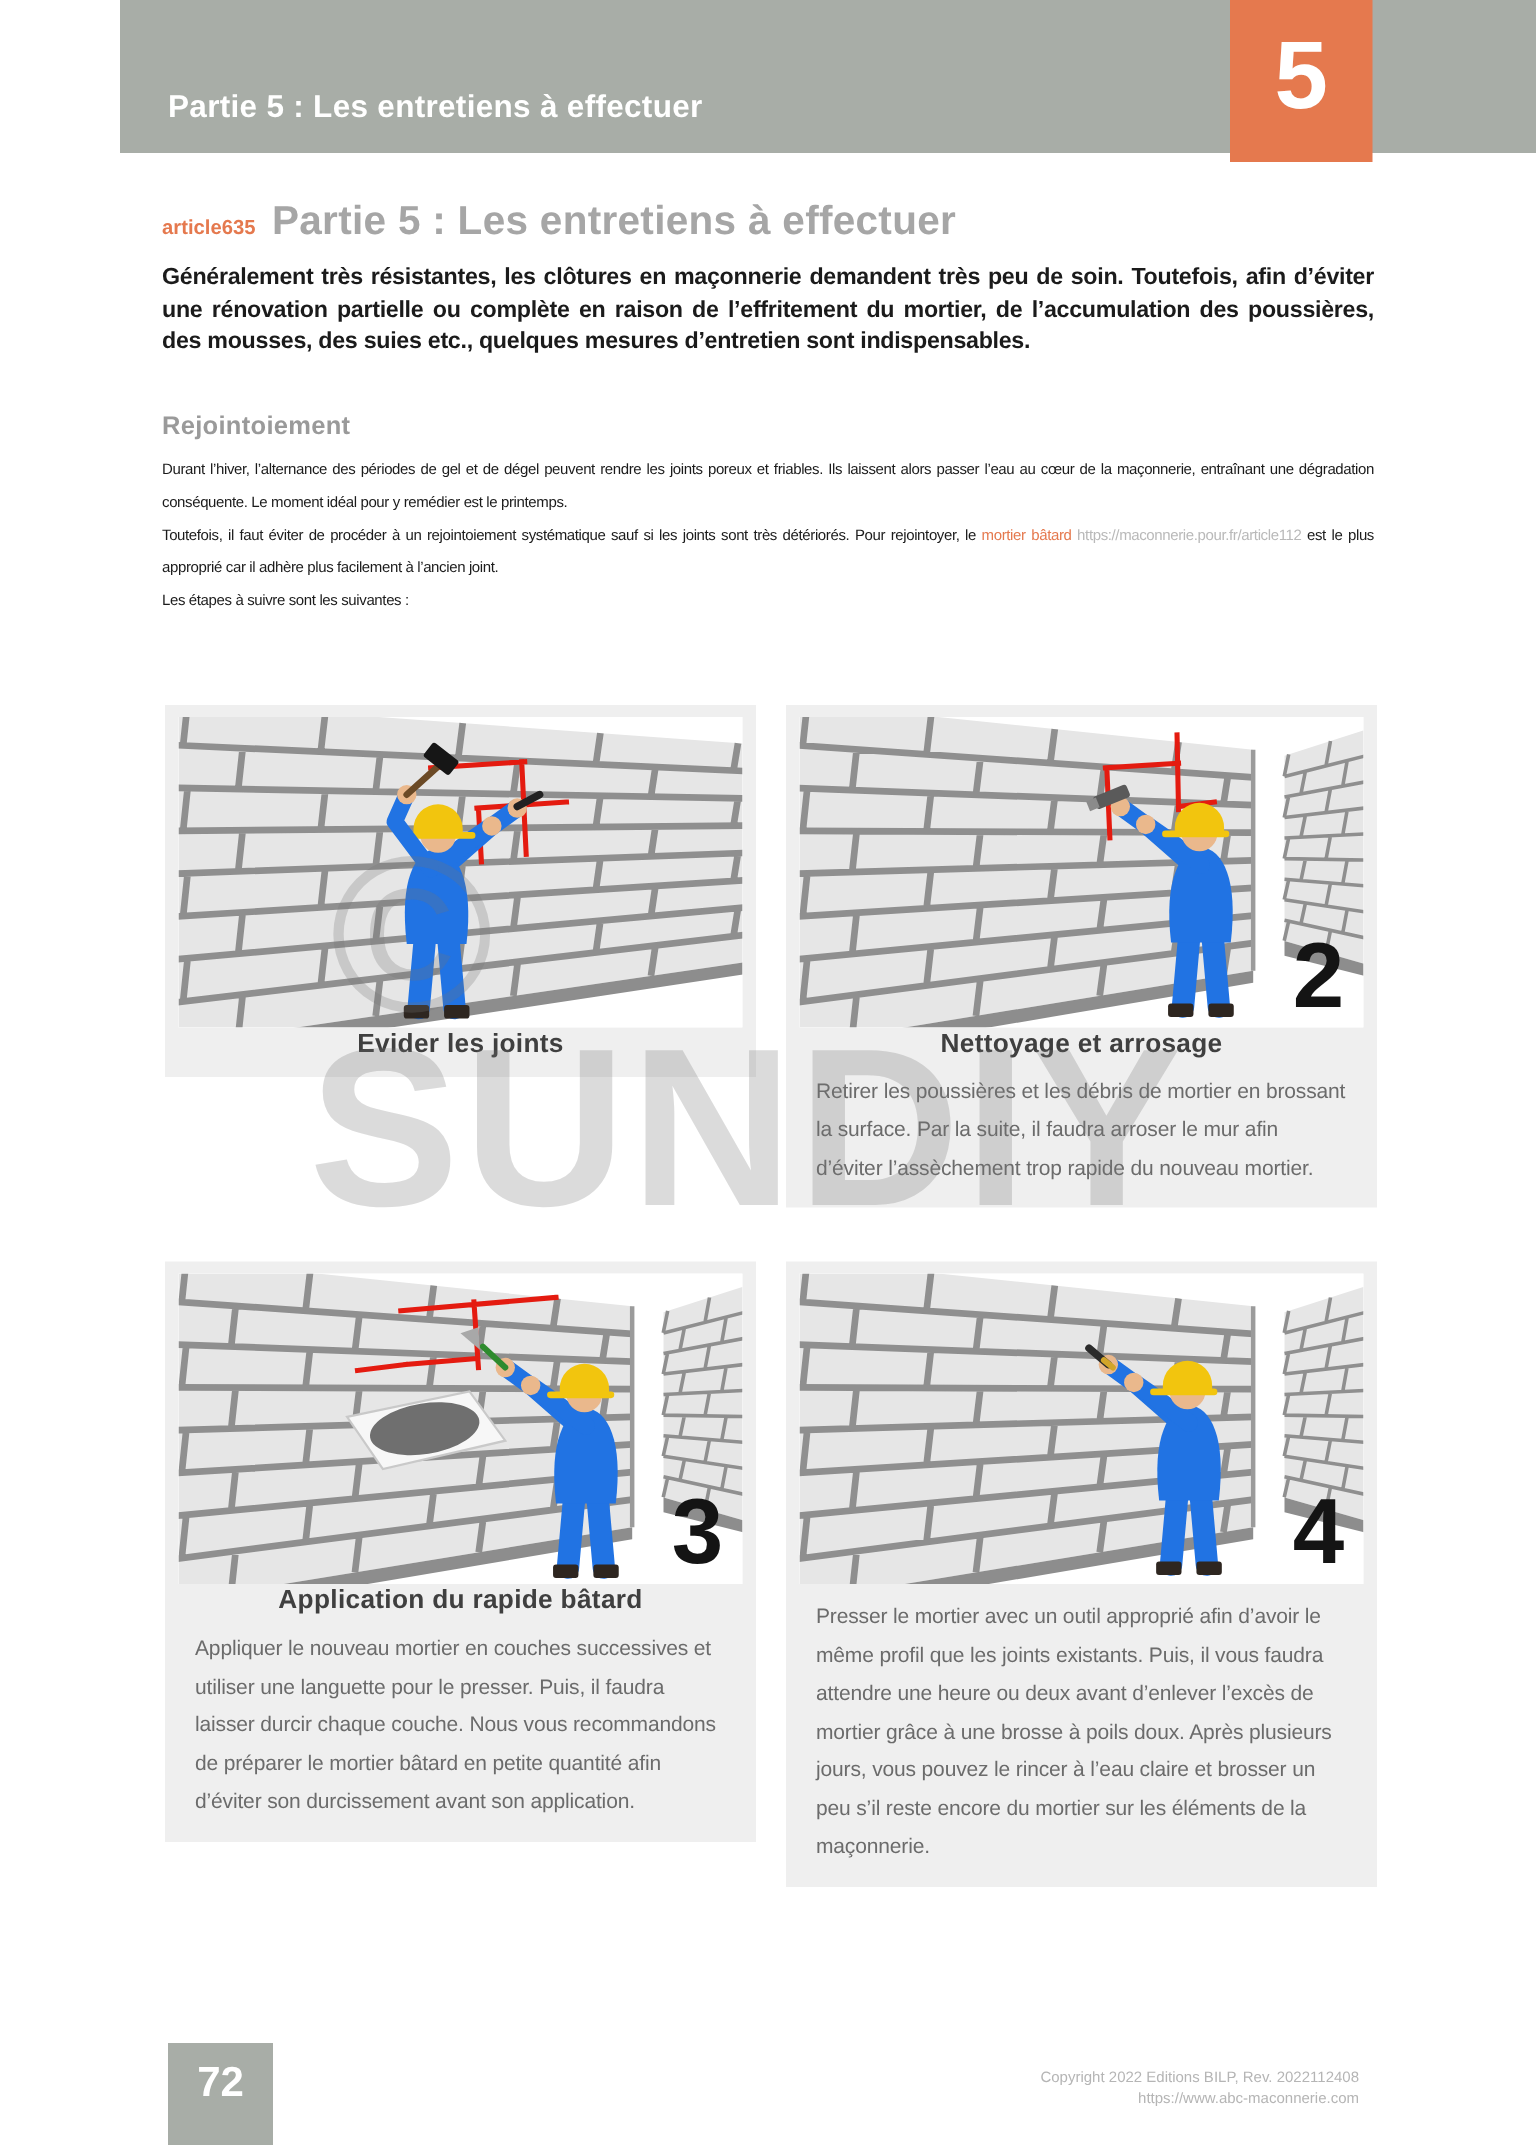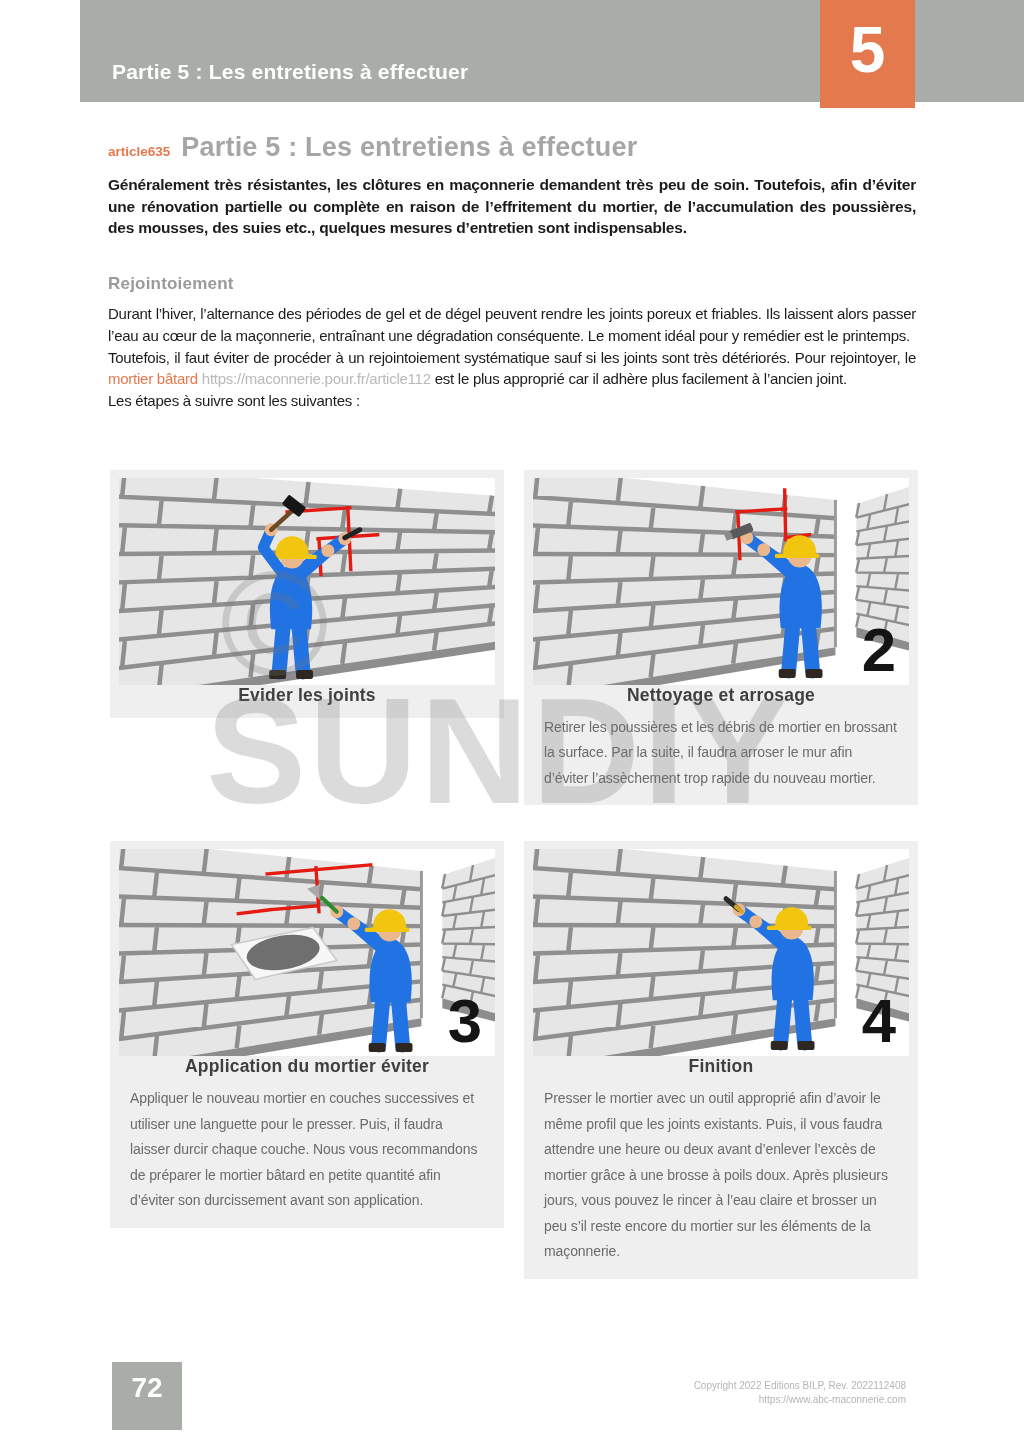--- a/index.html
+++ b/index.html
@@ -32,21 +32,21 @@
     position:absolute;left:108px;top:174px;width:808px;
     font-size:15.5px;font-weight:bold;color:var(--body-text);
     line-height:21.5px;text-align:justify;letter-spacing:-0.2px;
   }
   .section-h{
     position:absolute;left:108px;top:274px;
     font-size:17px;font-weight:bold;color:#9a9a9a;letter-spacing:.2px;
   }
   .paras{
     position:absolute;left:108px;top:303px;width:808px;
-    font-size:15px;color:var(--body-text);line-height:21.8px;
+    font-size:10px;color:var(--body-text);line-height:21.8px;
     text-align:justify;letter-spacing:-0.25px;
   }
   .paras p{margin:0;}
   .link-orange{color:var(--accent-orange);}
   .link-url{color:var(--muted-link);}
 
   
   .steps-grid{
     position:absolute;left:110px;top:470px;width:808px;
     display:grid;grid-template-columns:394px 394px;column-gap:20px;row-gap:36px;
@@ -214,21 +214,21 @@
           <line x1="218" y1="63" x2="203" y2="49" style="stroke:#2e8b2e;stroke-width:4;stroke-linecap:round"></line>
           <polygon points="201,51 188,40 200,36" style="fill:#a8a8a8"></polygon>
         </g>
         <g>
           <polygon points="112,96 194,79 218,112 136,131" style="fill:#f7f7f7;stroke:#c9c9c9;stroke-width:1.5"></polygon>
           <ellipse cx="164" cy="104" rx="37" ry="17" style="fill:#6f6f6f" transform="rotate(-9 164 104)"></ellipse>
         </g>
         <text class="stepnum" x="364" y="194" text-anchor="end">3</text>
       </svg>
     </div>
-    <div class="step-caption">Application du mortier éviter</div>
+    <div class="step-caption">Application du rapide bâtard</div>
     <div class="step-desc">Appliquer le nouveau mortier en couches successives et utiliser une languette pour le presser. Puis, il faudra laisser durcir chaque couche. Nous vous recommandons de préparer le mortier bâtard en petite quantité afin d’éviter son durcissement avant son application.</div>
   </div>
 
   <div class="step-panel">
     <div class="illus-box">
       <svg class="illus" viewBox="0 0 376 208">
         <g>
             <path d="M-4,-10 L303,22 L303,170 L-4,220 Z" style="fill:var(--brick)"></path>
             <path d="M-4,18.8 L303,40.5 M-4,47.5 L303,59.0 M-4,76.3 L303,77.5 M-4,105.0 L303,96.0 M-4,133.8 L303,114.5 M-4,162.5 L303,133.0 M-4,191.3 L303,151.5 M4.3,-9.1 L1.3,19.1 M87.2,-0.5 L84.2,25.0 M170.1,8.1 L167.1,30.9 M253.0,16.8 L250.0,36.7 M37.4,21.7 L34.4,48.9 M120.3,27.6 L117.3,52.0 M203.2,33.4 L200.2,55.2 M286.1,39.3 L283.1,58.3 M4.3,47.8 L1.3,76.3 M87.2,50.9 L84.2,76.6 M170.1,54.0 L167.1,76.9 M253.0,57.1 L250.0,77.3 M37.4,76.4 L34.4,103.9 M120.3,76.8 L117.3,101.4 M203.2,77.1 L200.2,99.0 M286.1,77.4 L283.1,96.6 M4.3,104.8 L1.3,133.4 M87.2,102.3 L84.2,128.2 M170.1,99.9 L167.1,123.0 M253.0,97.5 L250.0,117.8 M37.4,131.2 L34.4,158.8 M120.3,126.0 L117.3,150.8 M203.2,120.8 L200.2,142.9 M286.1,115.6 L283.1,134.9 M4.3,161.7 L1.3,190.6 M87.2,153.7 L84.2,179.8 M170.1,145.8 L167.1,169.1 M253.0,137.8 L250.0,158.4 M37.4,185.9 L34.4,213.7 M120.3,175.2 L117.3,200.2 M203.2,164.4 L200.2,186.7 M286.1,153.7 L283.1,173.2 " style="fill:none;stroke:var(--mortar);stroke-width:4.5"></path>
             <path d="M-4,220 L303,170 L303,178 L-4,230 Z" style="fill:#8d8d8d"></path>
@@ -241,21 +241,20 @@
         <g transform="translate(260,200)">
           <use href="#mason" xlink:href="#mason"></use>
         </g>
         <g>
           <line x1="206" y1="61" x2="193" y2="50" style="stroke:#2b2b2b;stroke-width:5;stroke-linecap:round"></line>
           <line x1="209" y1="63" x2="203" y2="58" style="stroke:#d2a52a;stroke-width:4;stroke-linecap:round"></line>
         </g>
         <text class="stepnum" x="364" y="194" text-anchor="end">4</text>
       </svg>
     </div>
-    <div class="step-caption">Finition</div>
     <div class="step-desc">Presser le mortier avec un outil approprié afin d’avoir le même profil que les joints existants. Puis, il vous faudra attendre une heure ou deux avant d’enlever l’excès de mortier grâce à une brosse à poils doux. Après plusieurs jours, vous pouvez le rincer à l’eau claire et brosser un peu s’il reste encore du mortier sur les éléments de la maçonnerie.</div>
   </div>
 </div>
 
 <div class="watermark">
   <span class="wm-copy">©</span>
   <span class="wm-text">SUNDIY</span>
 </div>
 
 <div class="footer-box">

